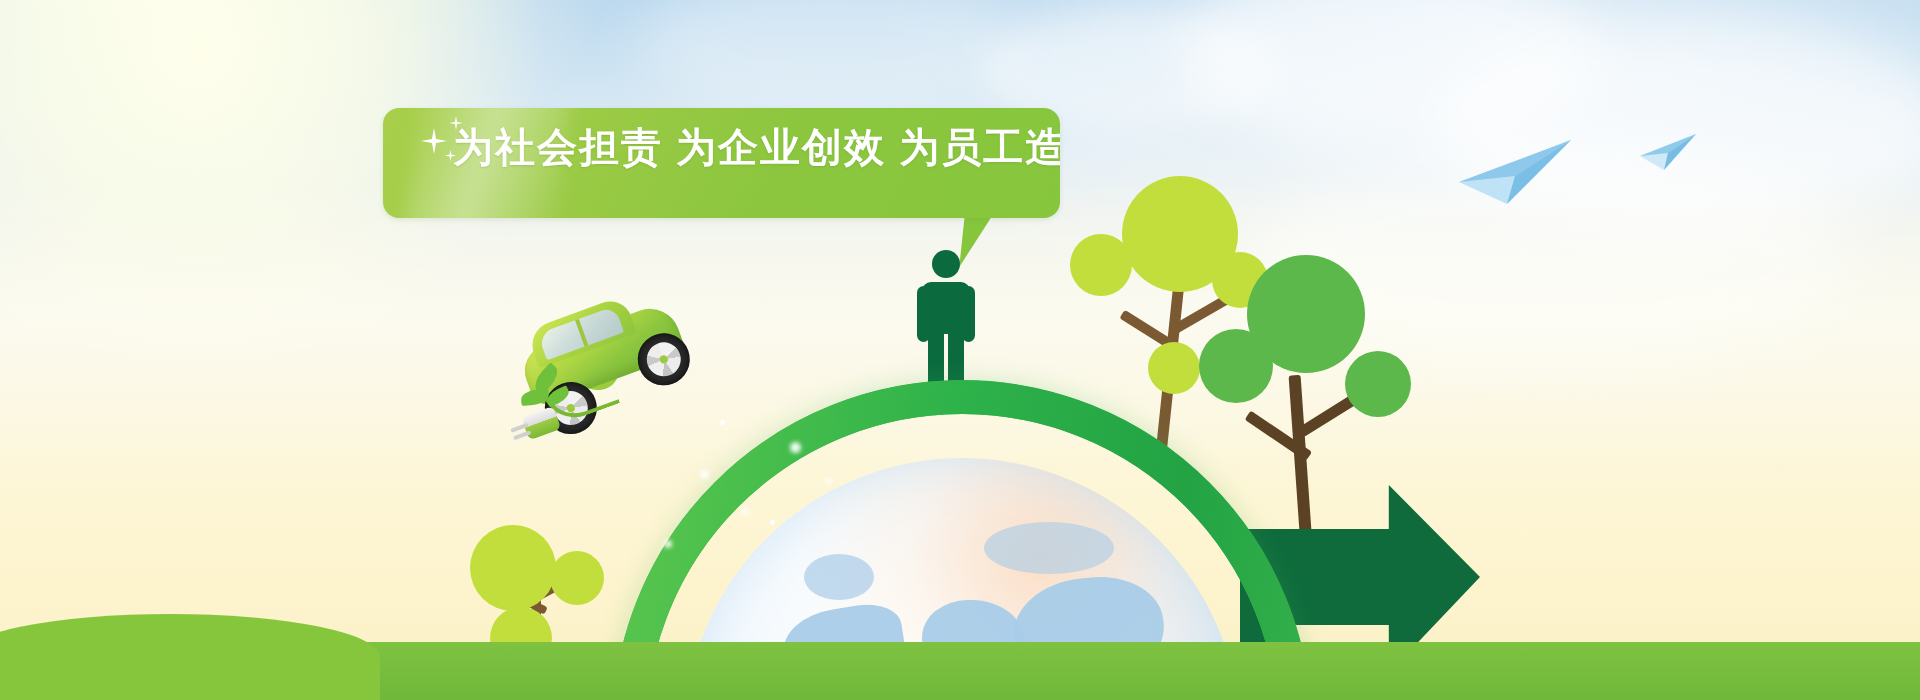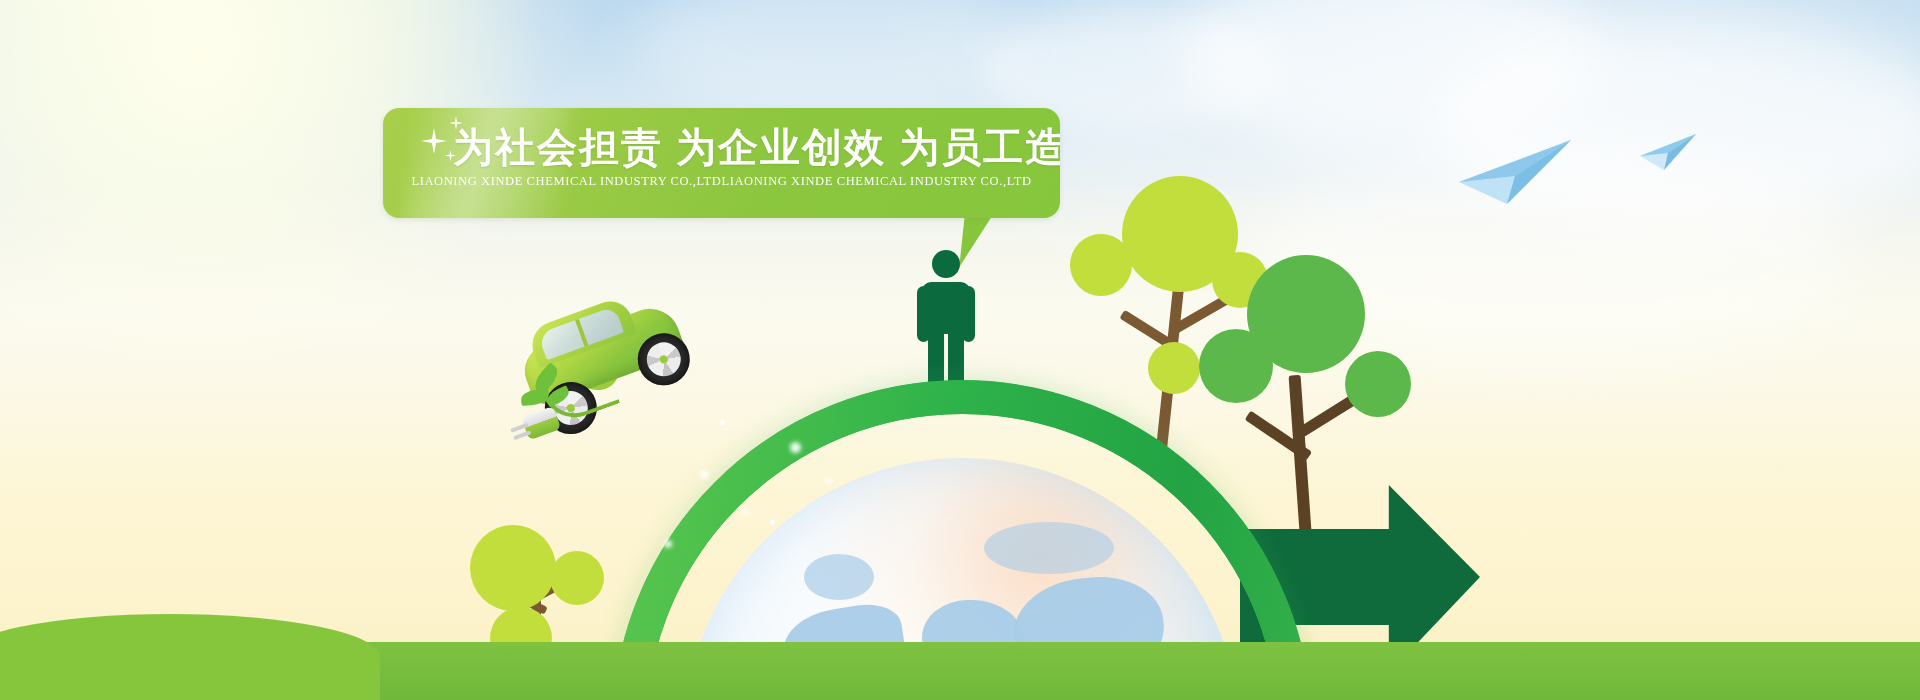--- a/index.html
+++ b/index.html
@@ -159,21 +159,20 @@
 
   <div class="banner-tail"></div>
   <div class="banner">
     <div class="sheen"></div>
     <div class="sparkles">
       <div class="spk a"></div>
       <div class="spk b"></div>
       <div class="spk c"></div>
     </div>
     <div class="headline">为社会担责  为企业创效  为员工造福</div>
-    <div class="subline">LIAONING XINDE  CHEMICAL INDUSTRY CO.,LTDLIAONING XINDE  CHEMICAL INDUSTRY CO.,LTD</div>
   </div>
 
   <div class="person">
     <div class="p-head"></div>
     <div class="p-armL"></div>
     <div class="p-armR"></div>
     <div class="p-body"></div>
     <div class="p-legL"></div>
     <div class="p-legR"></div>
   </div>

